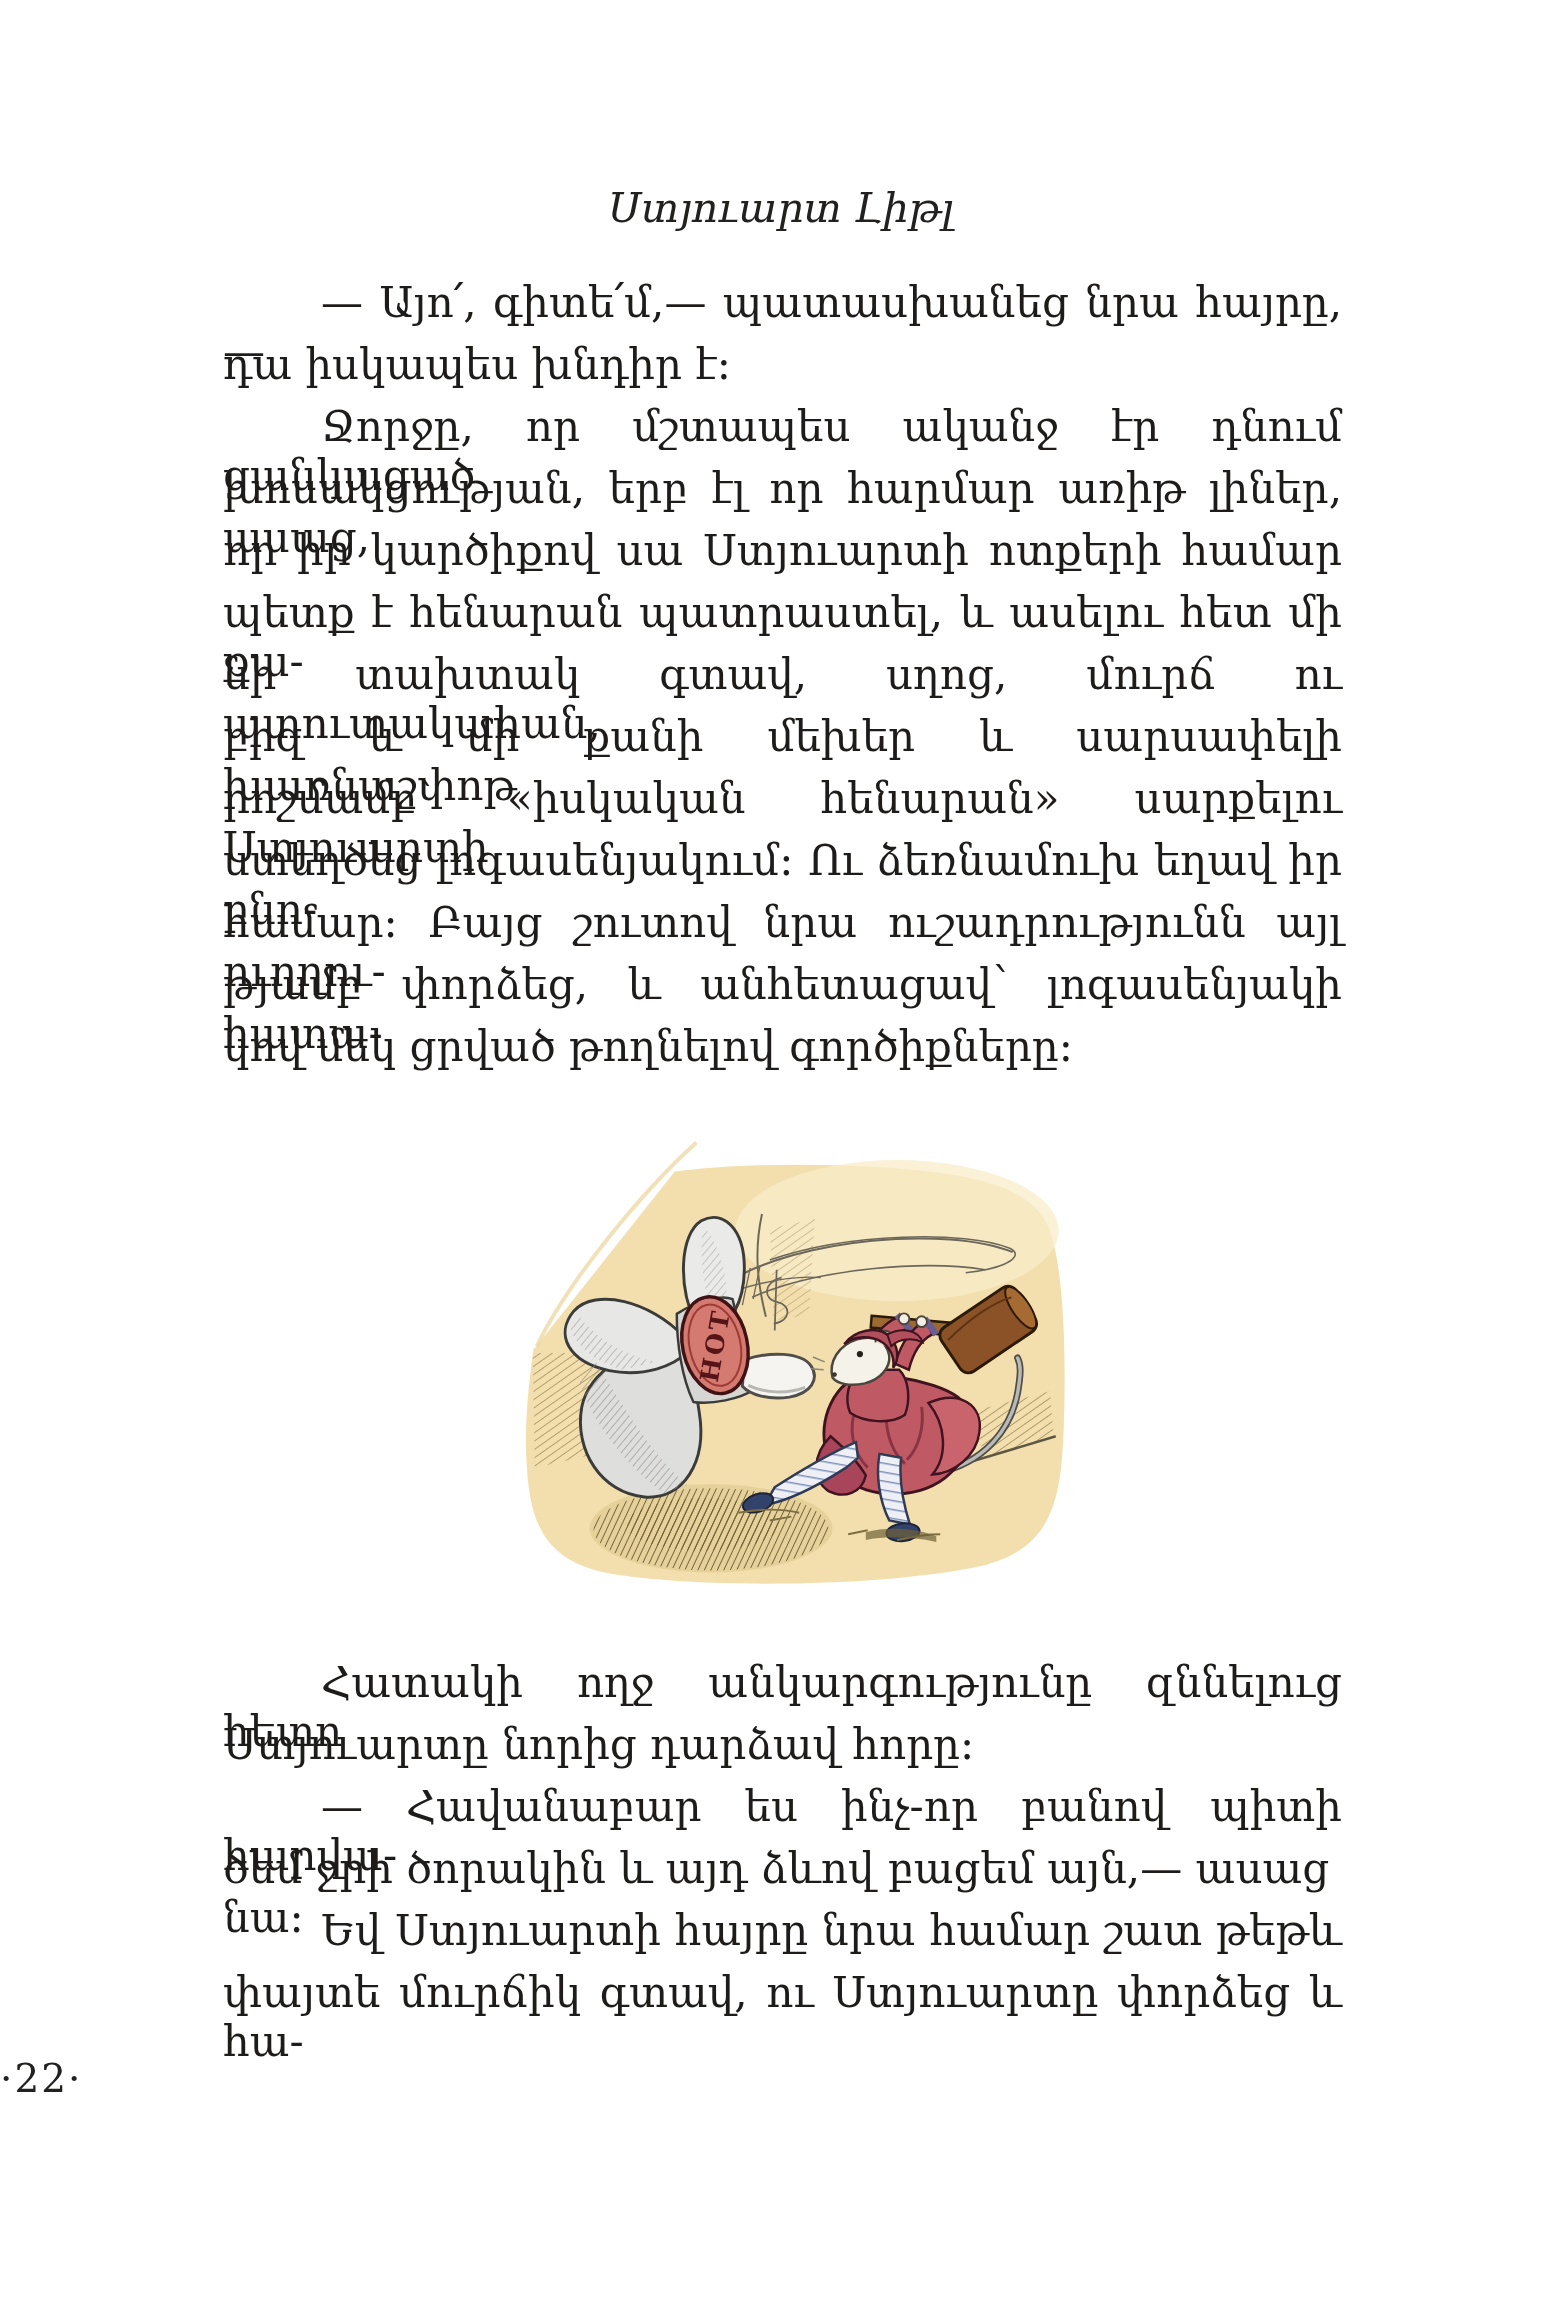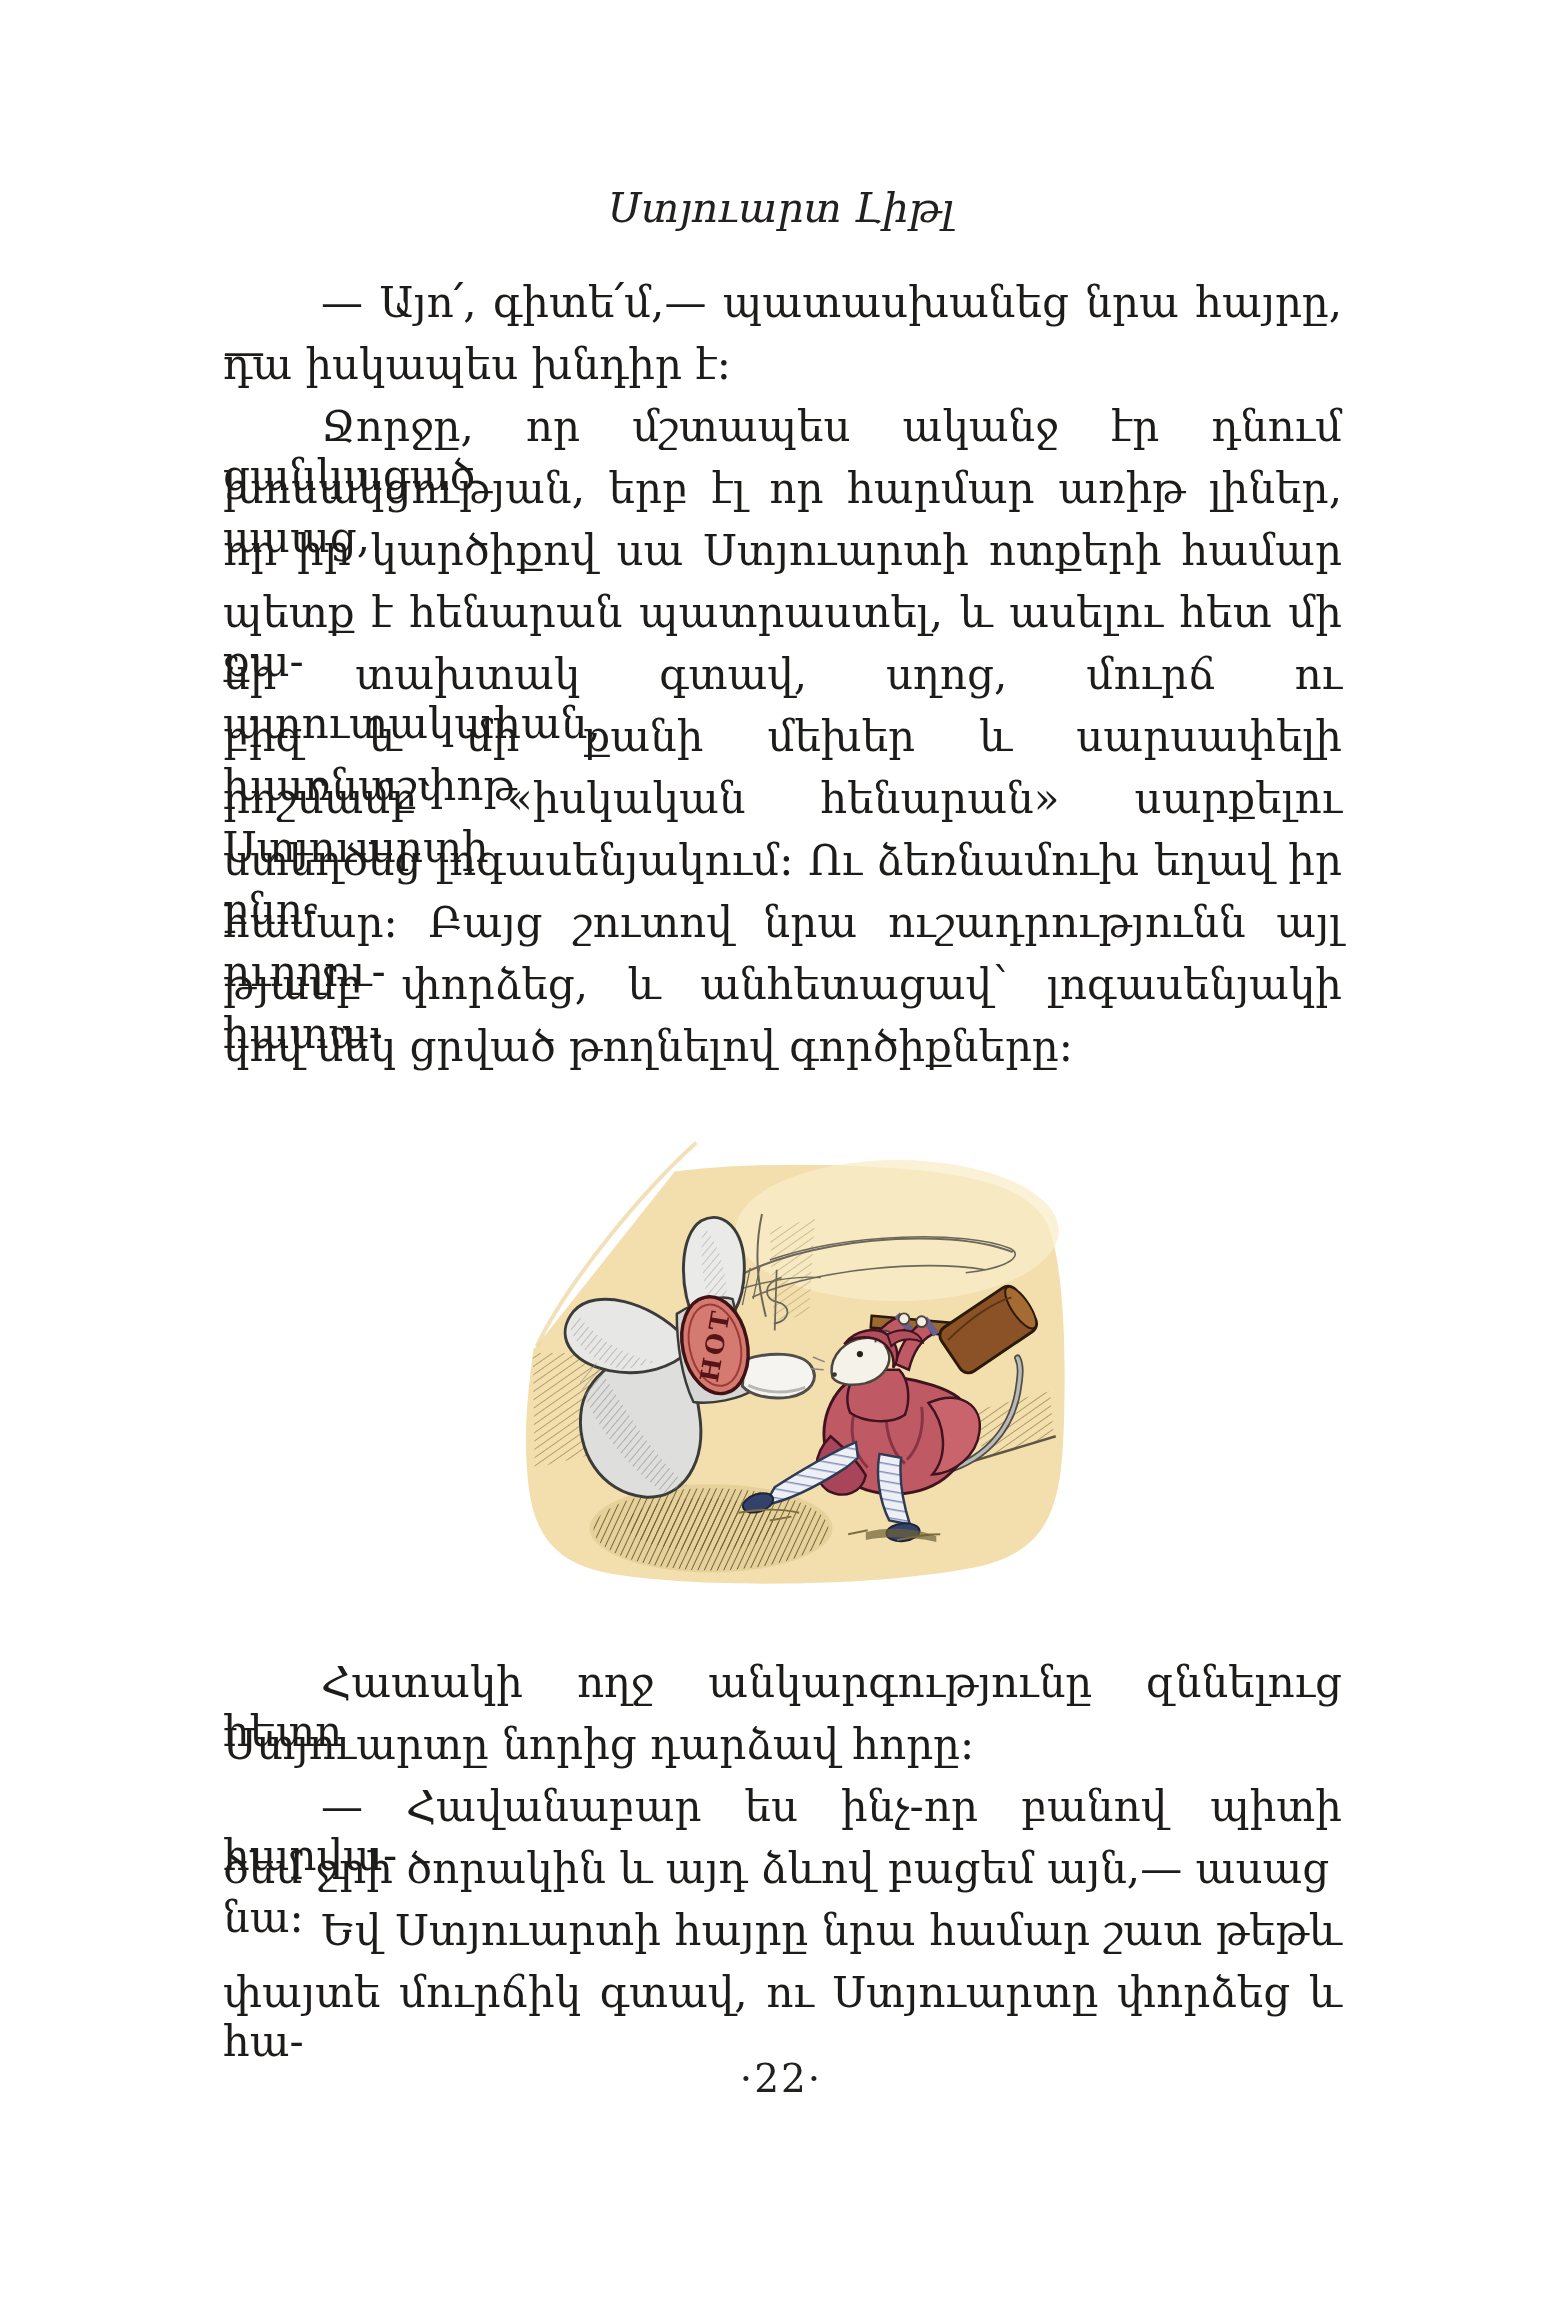--- a/index.html
+++ b/index.html
@@ -21,21 +21,21 @@
     text-align:justify;text-align-last:justify;
     text-justify:inter-word;
   }
   .line.end{text-align:left;text-align-last:left;}
   .line.indent{text-indent:98px;}
   .illustration{
     position:absolute;left:476px;top:1113px;width:617px;height:484px;
   }
   .pagenum{
     position:absolute;top:2056px;left:0;width:100%;
-    text-align:center;font-size:39px;color:#222120;letter-spacing:2px;
+    font-size:39px;color:#222120;letter-spacing:2px;
   }
 </style>
 </head>
 <body>
 
 <div class="page">
 
   <div class="running-title">Ստյուարտ Լիթլ</div>
 
   <div class="textblock tb1">

